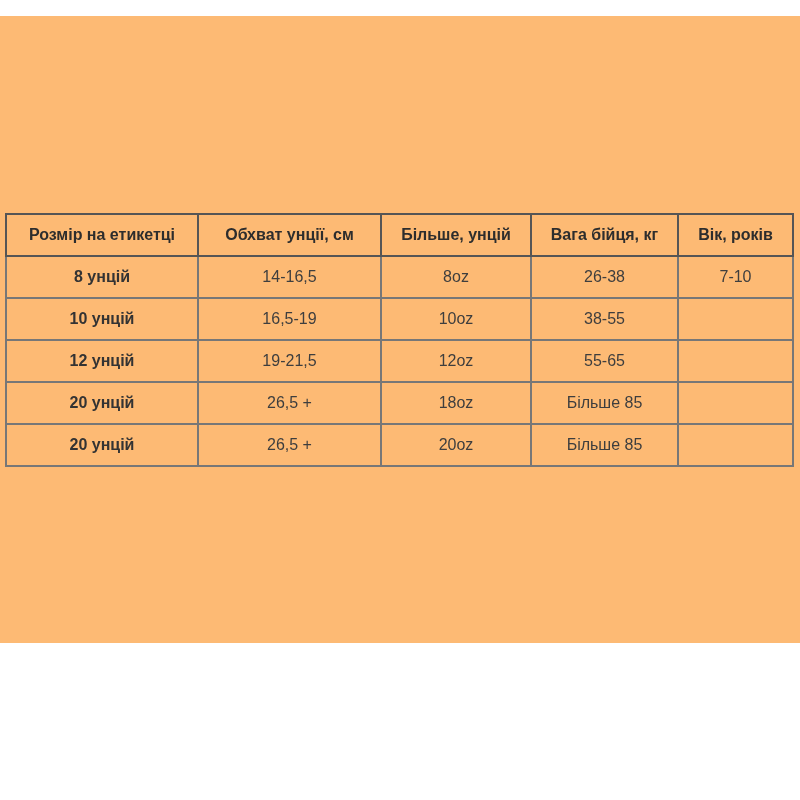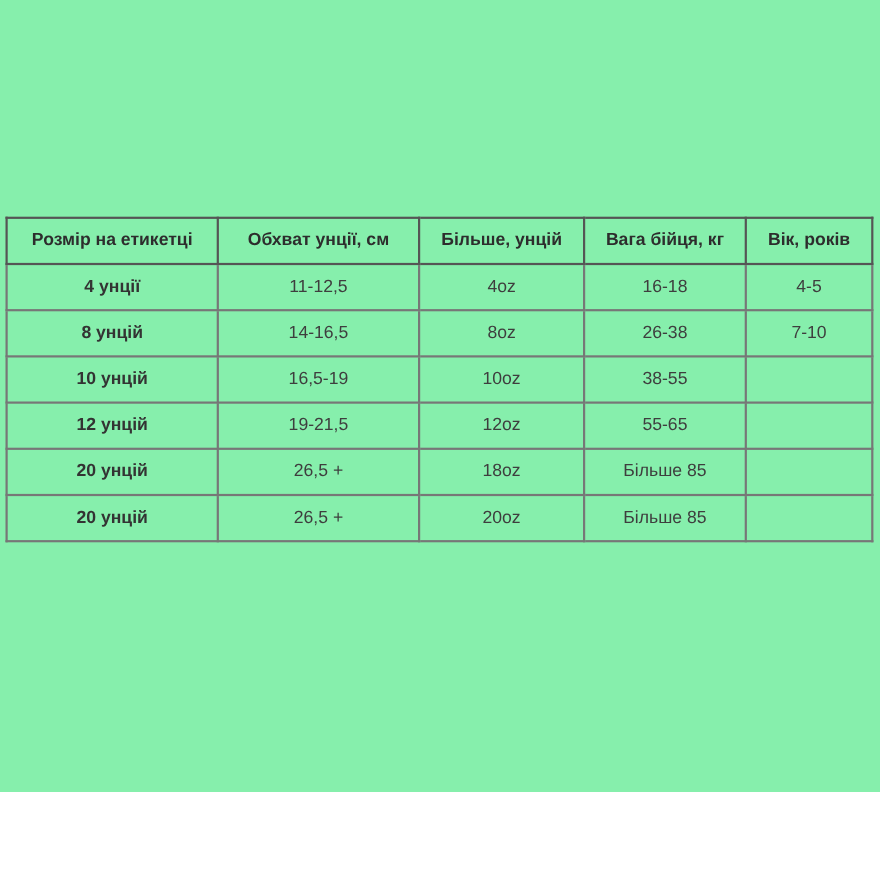--- a/index.html
+++ b/index.html
@@ -4,23 +4,24 @@
 <style>
   html, body {
     margin: 0;
     padding: 0;
     background: #ffffff;
     font-family: "Liberation Sans", sans-serif;
   }
   .page {
     position: relative;
     width: 800px;
-    height: 720px;
-    background: #86efac;
+    height: 627px;
+    background: #fdba74;
     overflow: hidden;
+    margin-top: 16px;
   }
   .table-wrap {
     position: absolute;
     left: 5px;
     top: 197px;
     width: 787px;
   }
   table.size-table {
     border-collapse: collapse;
     table-layout: fixed;
@@ -74,27 +75,20 @@
         <tr>
           <th>Розмір на етикетці</th>
           <th>Обхват унції, см</th>
           <th>Більше, унцій</th>
           <th>Вага бійця, кг</th>
           <th>Вік, років</th>
         </tr>
       </thead>
       <tbody>
         <tr>
-          <td class="row-label">4 унції</td>
-          <td>11-12,5</td>
-          <td>4oz</td>
-          <td>16-18</td>
-          <td>4-5</td>
-        </tr>
-        <tr>
           <td class="row-label">8 унцій</td>
           <td>14-16,5</td>
           <td>8oz</td>
           <td>26-38</td>
           <td>7-10</td>
         </tr>
         <tr>
           <td class="row-label">10 унцій</td>
           <td>16,5-19</td>
           <td>10oz</td>

